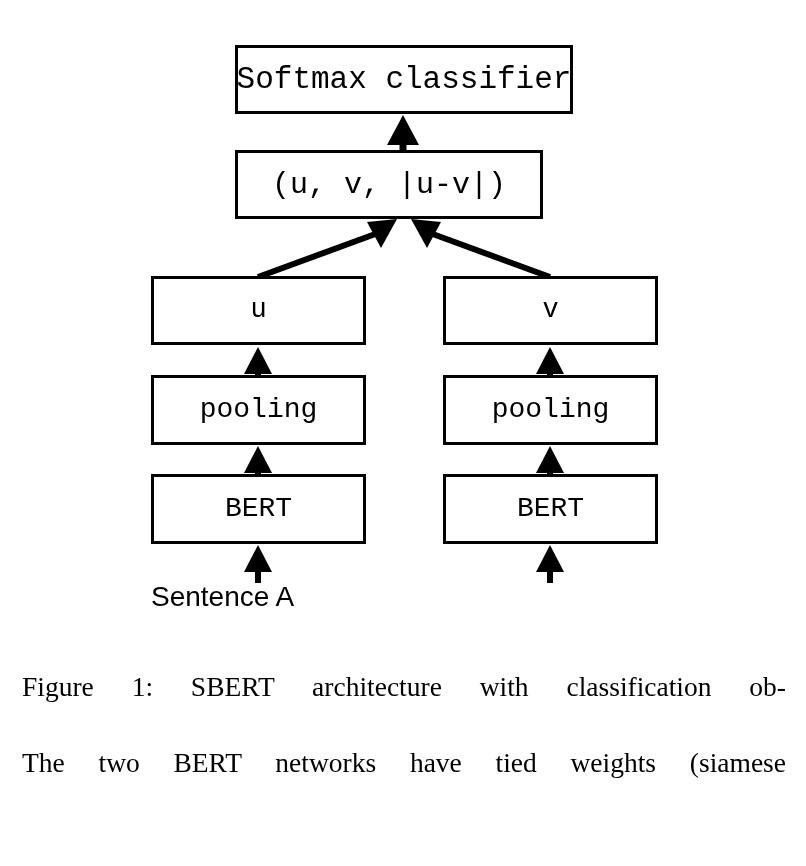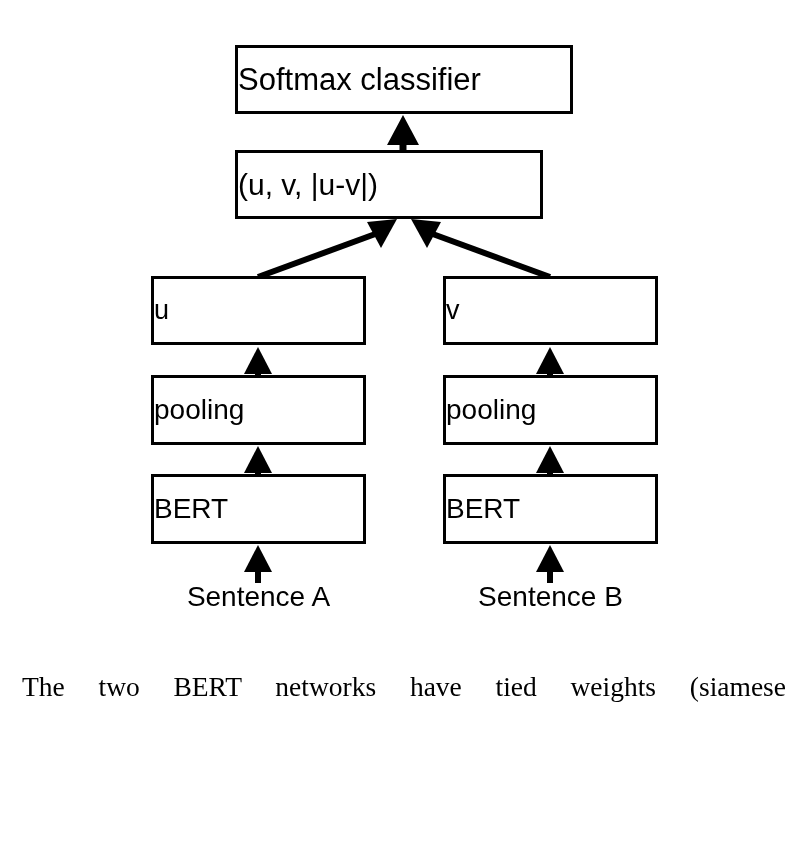--- a/index.html
+++ b/index.html
@@ -43,22 +43,22 @@
     pointer-events: none;
   }
 
   .node-box {
     position: absolute;
     box-sizing: border-box;
     border: 3px solid #000000;
     background: #ffffff;
     display: flex;
     align-items: center;
-    justify-content: flex-start;
-    font-family: Liberation Sans, sans-serif;
+    justify-content: center;
+    font-family: Liberation Mono, monospace;
     color: #000000;
     line-height: 1;
     white-space: nowrap;
   }
 
   
   #box-softmax {
     left: 235px;
     top: 45px;
     width: 338px;
@@ -120,21 +120,21 @@
     top: 474px;
     width: 215px;
     height: 70px;
     font-size: 28px;
   }
 
   
   .input-label {
     position: absolute;
     width: 215px;
-    text-align: center;
+    text-align: left;
     font-family: "Liberation Sans", sans-serif;
     font-size: 28px;
     line-height: 1;
     color: #000000;
     white-space: nowrap;
   }
   #label-sentence-a {
     left: 151px;
     top: 583px;
   }
@@ -249,22 +249,22 @@
     <div class="node-box" id="box-bert-a">
       <span>BERT</span>
     </div>
 
     <div class="node-box" id="box-bert-b">
       <span>BERT</span>
     </div>
 
     <div class="input-label" id="label-sentence-a">Sentence A</div>
 
-    <div class="input-label" id="label-sentence-b">Sentence B</div>
 
   </div>
 
   <div class="caption">
+    <span class="cap-line">Figure 1:  SBERT architecture with classification ob-</span>
     <span class="cap-line">The two BERT networks have tied weights (siamese</span>
 
   </div>
 
 </div>
 
 </body></html>

